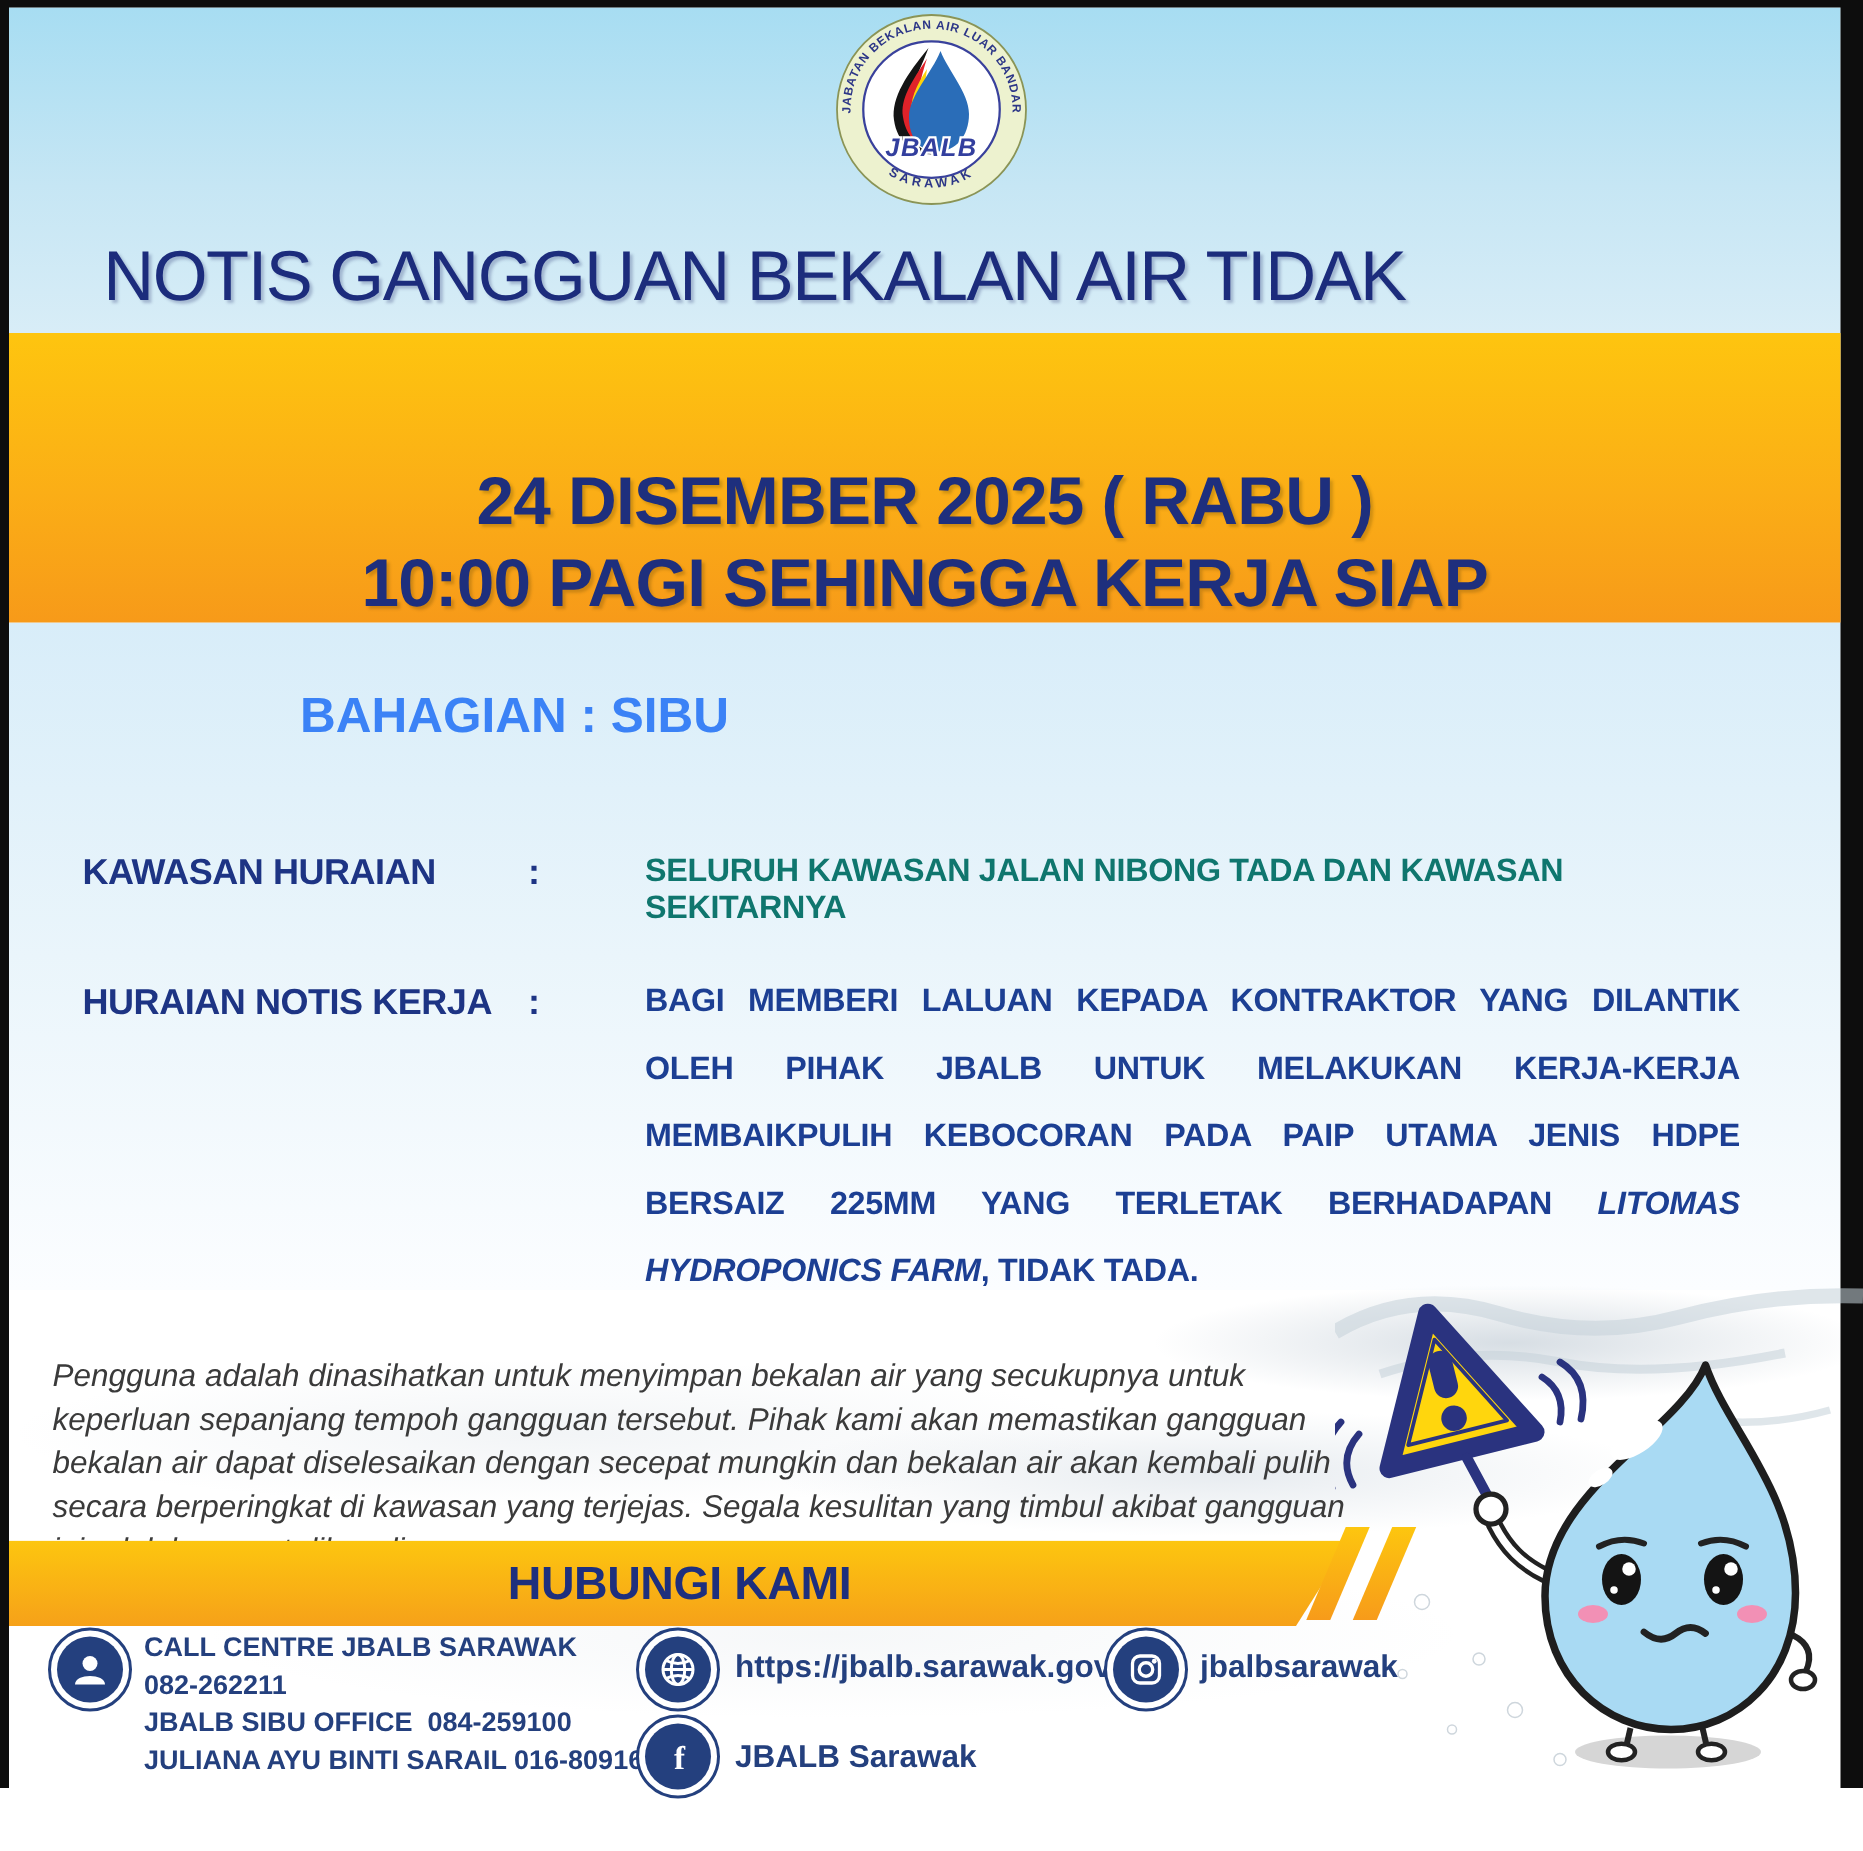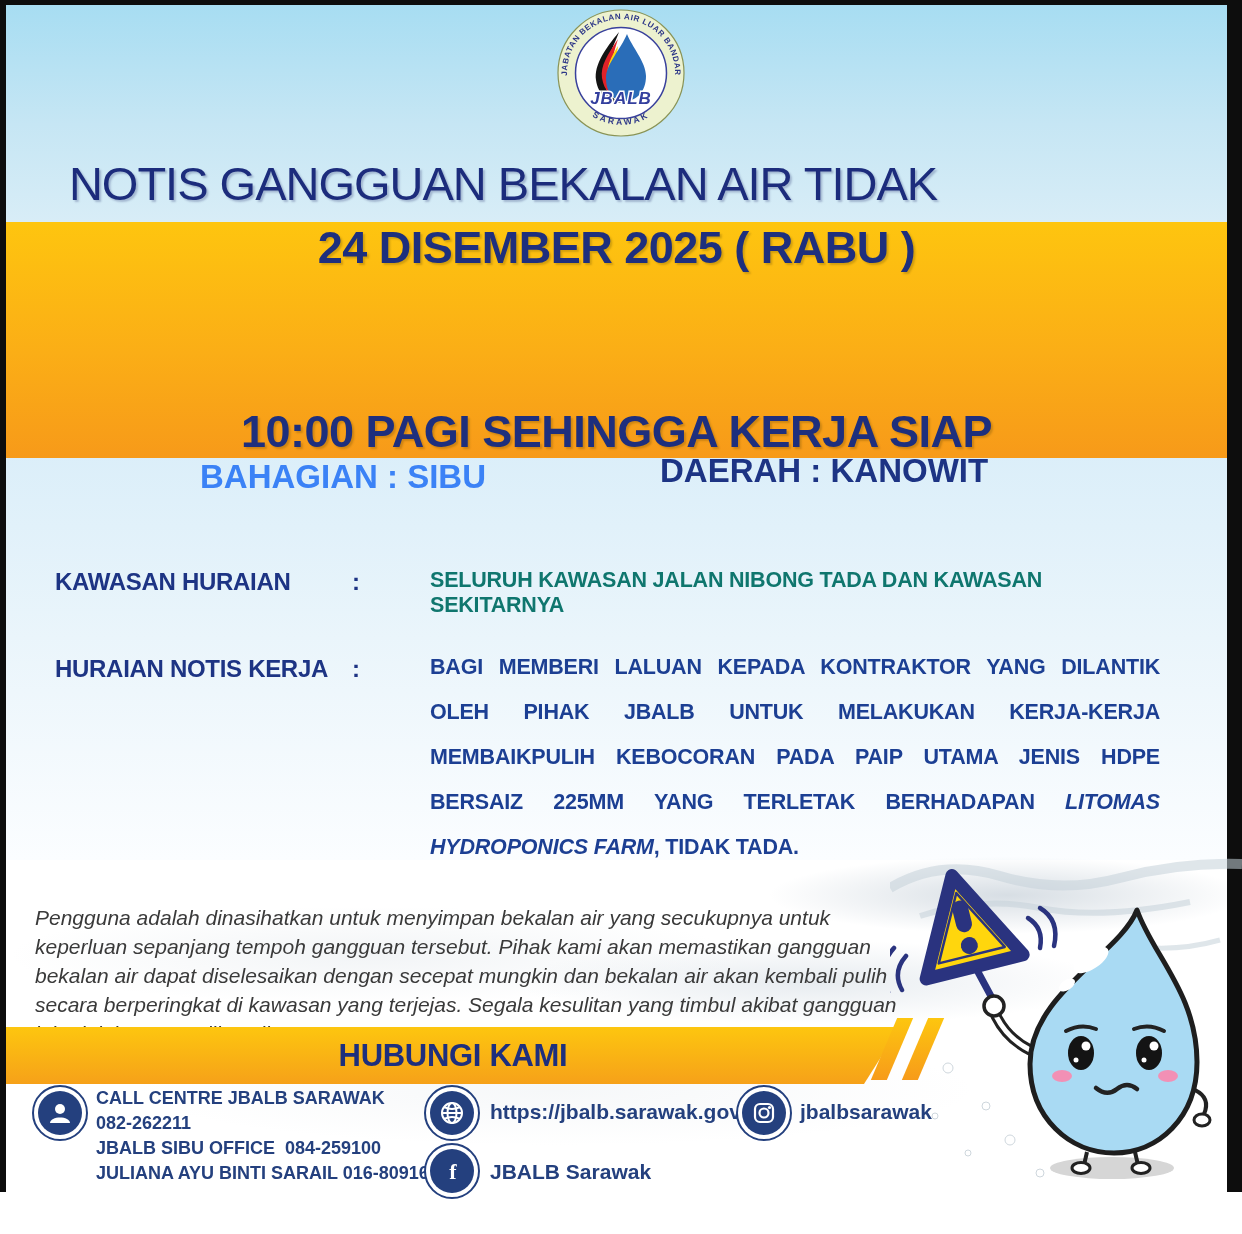--- a/index.html
+++ b/index.html
@@ -25,23 +25,23 @@
 
   
   .logo{position:absolute;left:556px;top:8px;width:130px;height:130px;}
 
   
   .title{position:absolute;left:14px;top:156px;width:978px;margin:0;text-align:center;
          font-size:47px;font-weight:normal;letter-spacing:-1px;color:#1c2c7c;
          text-shadow:2px 2px 2px rgba(40,50,110,.28);}
 
   
-  .banner{position:absolute;left:6px;top:222px;width:1221px;height:236px;
+  .banner{position:absolute;left:6px;top:222px;width:1221px;height:193px;
           background:linear-gradient(180deg,#fec50f 0%,#fbae16 55%,#f79a19 100%);
-          display:flex;flex-direction:column;justify-content:space-between;align-items:center;gap:26px;}
+          display:flex;flex-direction:column;justify-content:flex-end;align-items:center;gap:3px;}
   .banner-line{font-size:45px;font-weight:bold;letter-spacing:-0.5px;color:#1e2f7d;
                text-shadow:2px 2px 2px rgba(60,45,0,.22);}
 
   
   .bahagian{position:absolute;left:200px;top:458px;font-size:33px;font-weight:bold;color:#3b82f6;}
   .daerah{position:absolute;left:660px;top:452px;font-size:33px;font-weight:bold;color:#1d3484;}
 
   
   .row-label{position:absolute;left:55px;font-size:24px;font-weight:bold;color:#1d3484;letter-spacing:-0.3px;}
   .row-colon{position:absolute;left:352px;font-size:24px;font-weight:bold;color:#1d3484;}
@@ -112,21 +112,20 @@
   </svg>
 
   <h1 class="title">NOTIS GANGGUAN BEKALAN AIR TIDAK BERJADUAL</h1>
 
   <div class="banner">
     <div class="banner-line">24 DISEMBER 2025 ( RABU )</div>
     <div class="banner-line">10:00 PAGI SEHINGGA KERJA SIAP</div>
   </div>
 
   <div class="bahagian">BAHAGIAN : SIBU</div>
-  <div class="daerah">DAERAH : KANOWIT</div>
 
   <div class="row-label" style="top:568px;">KAWASAN HURAIAN</div>
   <div class="row-colon" style="top:568px;">:</div>
   <div class="kawasan-value">SELURUH KAWASAN JALAN NIBONG TADA DAN KAWASAN SEKITARNYA</div>
 
   <div class="row-label" style="top:655px;">HURAIAN NOTIS KERJA</div>
   <div class="row-colon" style="top:655px;">:</div>
   <div class="huraian-value"><span>BAGI MEMBERI LALUAN KEPADA KONTRAKTOR YANG DILANTIK OLEH PIHAK JBALB UNTUK MELAKUKAN KERJA-KERJA MEMBAIKPULIH KEBOCORAN PADA PAIP UTAMA JENIS HDPE BERSAIZ 225MM YANG TERLETAK BERHADAPAN </span><span class="it">LITOMAS HYDROPONICS FARM</span><span>, TIDAK TADA.</span></div>
 
   <p class="advisory">Pengguna adalah dinasihatkan untuk menyimpan bekalan air yang secukupnya untuk keperluan sepanjang tempoh gangguan tersebut. Pihak kami akan memastikan gangguan bekalan air dapat diselesaikan dengan secepat mungkin dan bekalan air akan kembali pulih secara berperingkat di kawasan yang terjejas. Segala kesulitan yang timbul akibat gangguan ini adalah sangat dikesali.</p>

